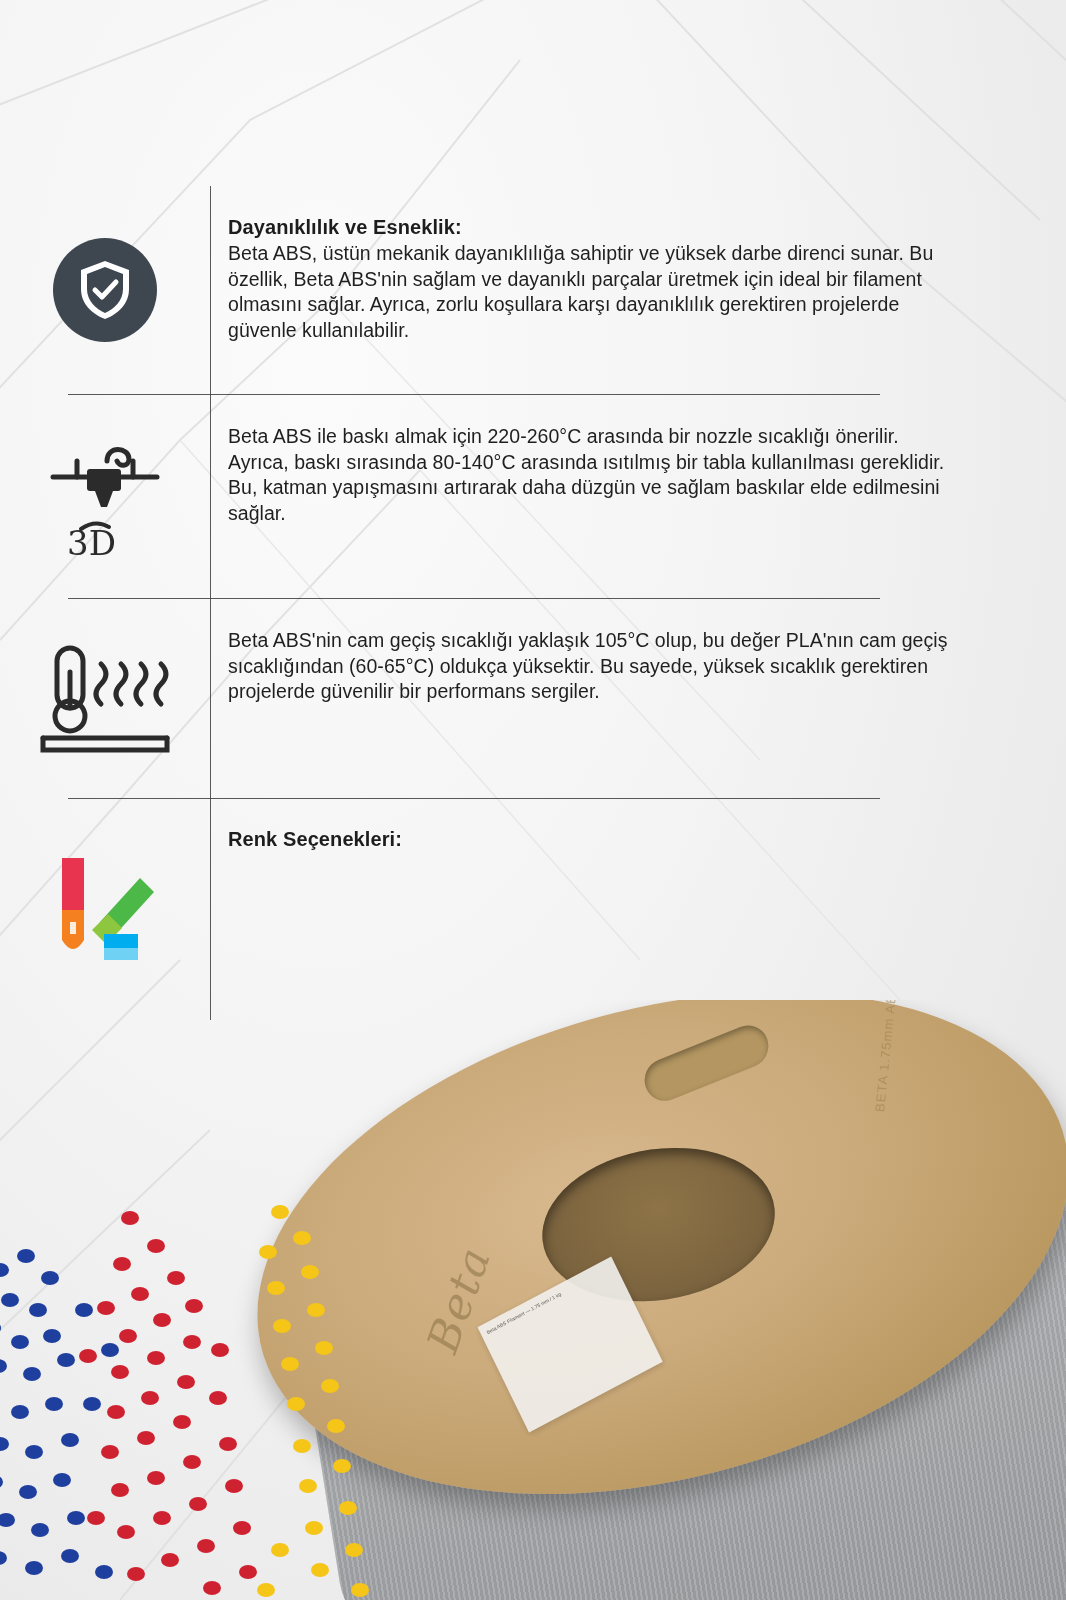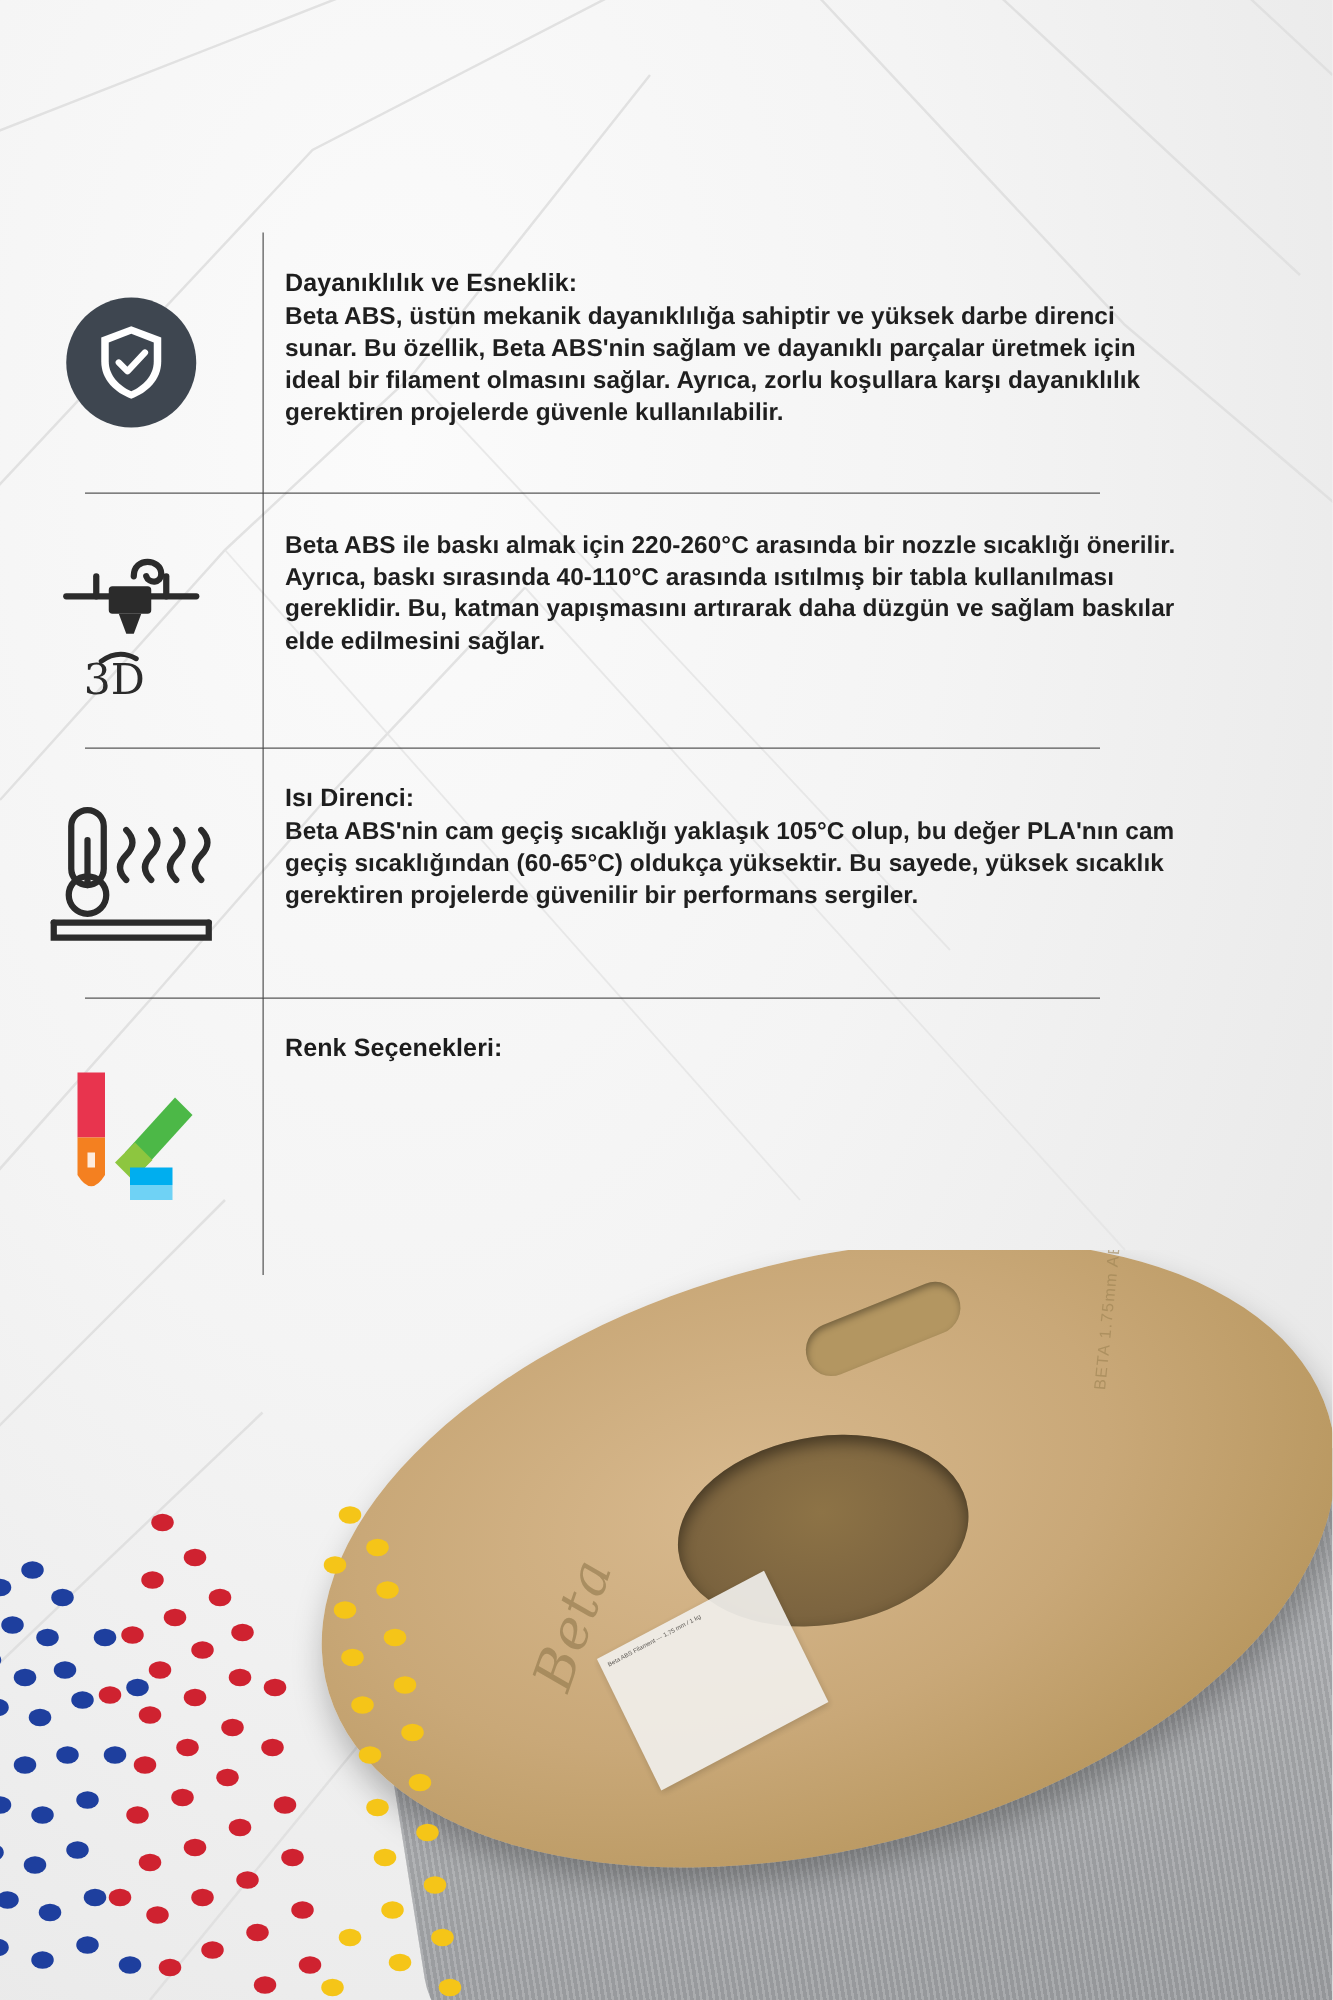--- a/index.html
+++ b/index.html
@@ -78,21 +78,20 @@
     color: #1d1d1d;
     margin: 0 0 2px 0;
     letter-spacing: .1px;
   }
   .feat-body {
     font-size: 19.5px;
     line-height: 1.31;
     color: #1f1f1f;
     margin: 0;
     letter-spacing: .05px;
-    font-weight: bold;
   }
 
   
   .row-1 .icon-cell { height: 208px; }
   .row-2 .icon-cell { height: 204px; }
   .row-3 .icon-cell { height: 200px; }
   .row-4 .icon-cell { height: 222px; }
 
   
   .shield-badge {
@@ -277,21 +276,21 @@
         <rect x="42" y="38" width="34" height="22" rx="3" fill="#2b2b2b"></rect>
         <path d="M50 60 H68 L62 76 H56 Z" fill="#2b2b2b"></path>
         <g fill="#2b2b2b" font-family="DejaVu Serif, serif" font-size="34">
           <text x="22" y="124">3D</text>
         </g>
         <path d="M36 98 q14 -10 28 -2" stroke="#2b2b2b" stroke-width="4" fill="none" stroke-linecap="round"></path>
       </svg>
       <div class="vline"></div>
     </div>
     <div class="text-cell">
-      <p class="feat-body">Beta ABS ile baskı almak için 220-260°C arasında bir nozzle sıcaklığı önerilir. Ayrıca, baskı sırasında 40-110°C arasında ısıtılmış bir tabla kullanılması gereklidir. Bu, katman yapışmasını artırarak daha düzgün ve sağlam baskılar elde edilmesini sağlar.</p>
+      <p class="feat-body">Beta ABS ile baskı almak için 220-260°C arasında bir nozzle sıcaklığı önerilir. Ayrıca, baskı sırasında 80-140°C arasında ısıtılmış bir tabla kullanılması gereklidir. Bu, katman yapışmasını artırarak daha düzgün ve sağlam baskılar elde edilmesini sağlar.</p>
     </div>
   </article>
 
   <article class="feature row-3">
     <div class="divider-h"></div>
     <div class="icon-cell">
       <svg class="heat-icon" viewBox="0 0 140 120">
         <g stroke="#2b2b2b" stroke-width="5" fill="none" stroke-linecap="round">
           <rect x="22" y="10" width="26" height="60" rx="13"></rect>
           <circle cx="35" cy="78" r="15"></circle>
@@ -300,21 +299,20 @@
           <path d="M8 100 V112 H132 V100"></path>
           <path d="M66 66 q-10 -10 0 -20 q10 -10 0 -20"></path>
           <path d="M86 66 q-10 -10 0 -20 q10 -10 0 -20"></path>
           <path d="M106 66 q-10 -10 0 -20 q10 -10 0 -20"></path>
           <path d="M126 66 q-10 -10 0 -20 q10 -10 0 -20"></path>
         </g>
       </svg>
       <div class="vline"></div>
     </div>
     <div class="text-cell">
-      <h3 class="feat-title">Isı Direnci:</h3>
       <p class="feat-body">Beta ABS'nin cam geçiş sıcaklığı yaklaşık 105°C olup, bu değer PLA'nın cam geçiş sıcaklığından (60-65°C) oldukça yüksektir. Bu sayede, yüksek sıcaklık gerektiren projelerde güvenilir bir performans sergiler.</p>
     </div>
   </article>
 
   <article class="feature row-4">
     <div class="divider-h"></div>
     <div class="icon-cell">
       <svg class="color-icon" viewBox="0 0 115 115">
         <rect x="14" y="6" width="22" height="52" fill="#e8344e"></rect>
         <rect x="14" y="58" width="22" height="30" fill="#f48020"></rect>

